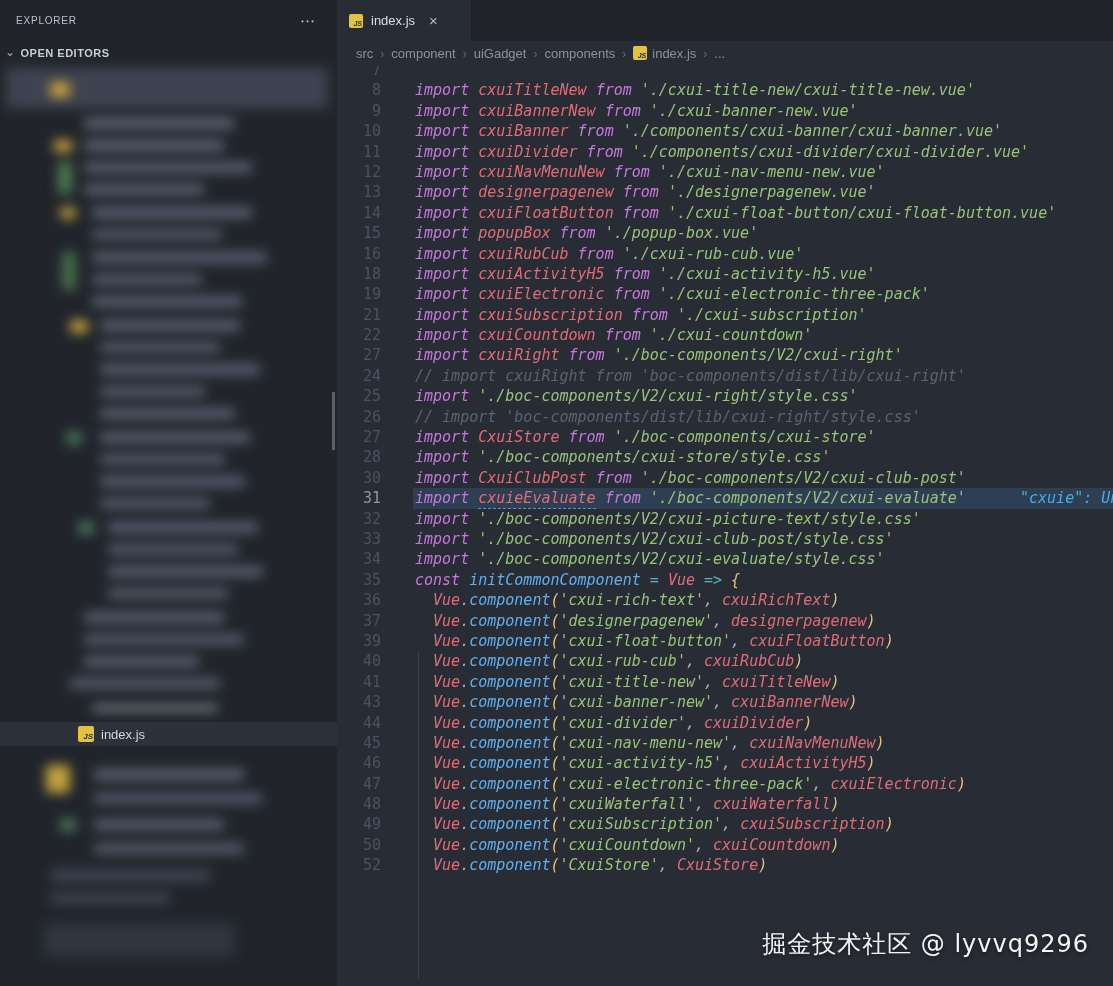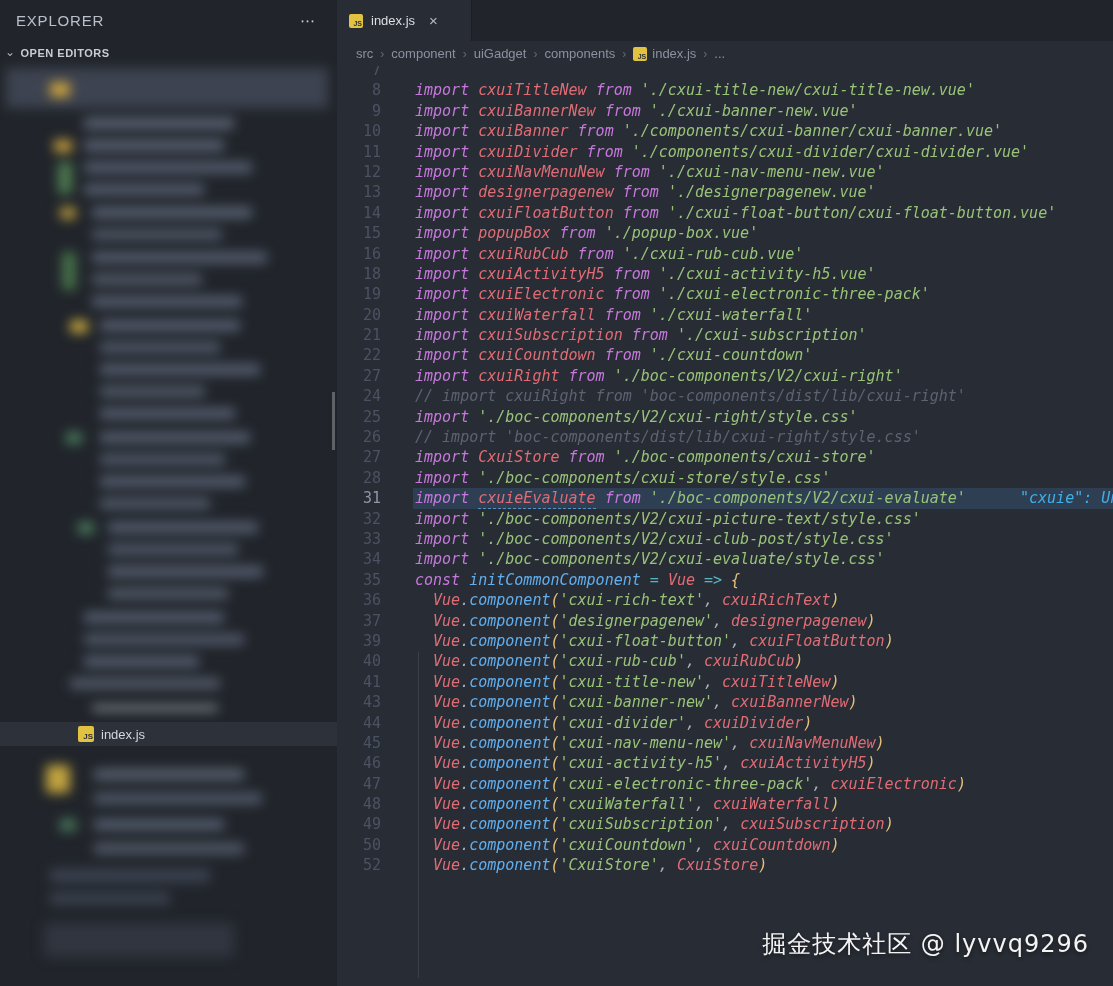--- a/index.html
+++ b/index.html
@@ -5,56 +5,56 @@
   html,body{margin:0;padding:0;background:#282c34;}
   .app{position:relative;width:1113px;height:986px;overflow:hidden;
        background:#282c34;font-family:"Liberation Sans",sans-serif;
        -webkit-font-smoothing:antialiased;}
 
   
   .sidebar{position:absolute;left:0;top:0;width:337px;height:986px;
            background:#21252b;overflow:hidden;}
   .sb-header{height:41px;display:flex;align-items:center;justify-content:space-between;
              padding:0 22px 0 16px;}
-  .sb-title{font-size:15px;letter-spacing:.8px;color:#b9c0cb;}
+  .sb-title{font-size:10px;letter-spacing:.8px;color:#b9c0cb;}
   .sb-more{font-size:15px;color:#d0d4db;cursor:pointer;line-height:1;}
   .sb-open-editors{height:24px;display:flex;align-items:center;gap:5px;padding-left:5px;
                    color:#c8cdd6;font-size:11px;font-weight:bold;letter-spacing:.5px;cursor:pointer;}
   .sb-open-editors .chev{font-weight:normal;font-size:12px;color:#aab0ba;transform:translateY(-1px);}
   .blur-zone{position:absolute;left:0;width:337px;filter:blur(6px);}
   .zone-a{top:66px;height:648px;}
   .zone-b{top:747px;height:239px;}
   .bb{position:absolute;border-radius:3px;}
   .file-active{position:absolute;left:0;top:722px;width:337px;height:24px;
                background:#2c313a;display:flex;align-items:center;gap:7px;
                padding-left:78px;box-sizing:border-box;cursor:pointer;}
   .file-label{font-size:13px;color:#d3d7de;}
   .sb-scroll{position:absolute;right:2px;top:392px;width:3px;height:58px;
              background:rgba(255,255,255,.28);filter:blur(.5px);}
 
   
   .js-icon{display:inline-flex;align-items:flex-end;justify-content:flex-end;
            width:16px;height:16px;background:#e2c341;color:#2b2f38;
            font-size:8px;font-weight:bold;line-height:1;padding:0 1px 1px 0;
-           box-sizing:border-box;border-radius:2px;flex:none;}
+           box-sizing:border-box;border-radius:2px;flex:none;font-style:italic;}
   .js-icon.sm{width:14px;height:14px;font-size:7px;}
 
   
   .editor{position:absolute;left:337px;top:0;right:0;bottom:0;background:#282c34;}
   .tabbar{position:absolute;left:0;top:0;right:0;height:41px;background:#21252b;
           display:flex;align-items:stretch;}
   .tab{display:flex;align-items:center;gap:8px;padding:0 12px;min-width:110px;
        background:#282c34;border-right:1px solid #1b1f24;cursor:pointer;}
   .tab-label{font-size:13px;color:#dcdfe4;}
   .tab-close{font-size:15px;color:#b6bcc5;margin-left:6px;cursor:pointer;line-height:1;}
   .breadcrumb{position:absolute;left:0;top:41px;right:0;height:25px;background:#282c34;
               display:flex;align-items:center;gap:7px;padding-left:19px;
               font-size:13px;color:#8a92a0;}
   .breadcrumb .sep{color:#636a76;font-size:12px;}
-  .breadcrumb .crumb{display:flex;align-items:flex-end;gap:5px;cursor:pointer;}
+  .breadcrumb .crumb{display:flex;align-items:flex-start;gap:5px;cursor:pointer;}
 
   
   .code-area{position:absolute;left:0;top:66px;right:0;bottom:0;overflow:hidden;}
   .code-lines{position:relative;margin-top:-6px;
               font-family:"DejaVu Sans Mono",monospace;font-size:15px;}
   .row{position:relative;height:20.4px;line-height:20.4px;white-space:pre;}
   .row .ln{display:inline-block;width:44px;text-align:right;margin-right:34px;
            color:#4b5263;font-style:normal;}
   .row.hl .ln{color:#8f96a8;text-align:right;}
   .row.hl::before{content:"";position:absolute;left:76px;right:0;top:0;bottom:0;
@@ -190,29 +190,29 @@
           <div class="row"><span class="ln">9</span><span class="code"><span class="tk-k">import </span><span class="tk-v">cxuiBannerNew </span><span class="tk-k">from </span><span class="tk-s">'./cxui-banner-new.vue'</span></span></div>
           <div class="row"><span class="ln">10</span><span class="code"><span class="tk-k">import </span><span class="tk-v">cxuiBanner </span><span class="tk-k">from </span><span class="tk-s">'./components/cxui-banner/cxui-banner.vue'</span></span></div>
           <div class="row"><span class="ln">11</span><span class="code"><span class="tk-k">import </span><span class="tk-v">cxuiDivider </span><span class="tk-k">from </span><span class="tk-s">'./components/cxui-divider/cxui-divider.vue'</span></span></div>
           <div class="row"><span class="ln">12</span><span class="code"><span class="tk-k">import </span><span class="tk-v">cxuiNavMenuNew </span><span class="tk-k">from </span><span class="tk-s">'./cxui-nav-menu-new.vue'</span></span></div>
           <div class="row"><span class="ln">13</span><span class="code"><span class="tk-k">import </span><span class="tk-v">designerpagenew </span><span class="tk-k">from </span><span class="tk-s">'./designerpagenew.vue'</span></span></div>
           <div class="row"><span class="ln">14</span><span class="code"><span class="tk-k">import </span><span class="tk-v">cxuiFloatButton </span><span class="tk-k">from </span><span class="tk-s">'./cxui-float-button/cxui-float-button.vue'</span></span></div>
           <div class="row"><span class="ln">15</span><span class="code"><span class="tk-k">import </span><span class="tk-v">popupBox </span><span class="tk-k">from </span><span class="tk-s">'./popup-box.vue'</span></span></div>
           <div class="row"><span class="ln">16</span><span class="code"><span class="tk-k">import </span><span class="tk-v">cxuiRubCub </span><span class="tk-k">from </span><span class="tk-s">'./cxui-rub-cub.vue'</span></span></div>
           <div class="row"><span class="ln">18</span><span class="code"><span class="tk-k">import </span><span class="tk-v">cxuiActivityH5 </span><span class="tk-k">from </span><span class="tk-s">'./cxui-activity-h5.vue'</span></span></div>
           <div class="row"><span class="ln">19</span><span class="code"><span class="tk-k">import </span><span class="tk-v">cxuiElectronic </span><span class="tk-k">from </span><span class="tk-s">'./cxui-electronic-three-pack'</span></span></div>
-          <div class="row"><span class="ln">20</span><span class="code"><span class="tk-k">import </span><span class="tk-v">cxuiWaterfall </span><span class="tk-k">from </span><span class="tk-s">'./cxui-waterfall'</span></span></div>
           <div class="row"><span class="ln">21</span><span class="code"><span class="tk-k">import </span><span class="tk-v">cxuiSubscription </span><span class="tk-k">from </span><span class="tk-s">'./cxui-subscription'</span></span></div>
           <div class="row"><span class="ln">22</span><span class="code"><span class="tk-k">import </span><span class="tk-v">cxuiCountdown </span><span class="tk-k">from </span><span class="tk-s">'./cxui-countdown'</span></span></div>
           <div class="row"><span class="ln">27</span><span class="code"><span class="tk-k">import </span><span class="tk-v">cxuiRight </span><span class="tk-k">from </span><span class="tk-s">'./boc-components/V2/cxui-right'</span></span></div>
           <div class="row"><span class="ln">24</span><span class="code"><span class="tk-c">// import cxuiRight from 'boc-components/dist/lib/cxui-right'</span></span></div>
           <div class="row"><span class="ln">25</span><span class="code"><span class="tk-k">import </span><span class="tk-s">'./boc-components/V2/cxui-right/style.css'</span></span></div>
           <div class="row"><span class="ln">26</span><span class="code"><span class="tk-c">// import 'boc-components/dist/lib/cxui-right/style.css'</span></span></div>
           <div class="row"><span class="ln">27</span><span class="code"><span class="tk-k">import </span><span class="tk-v">CxuiStore </span><span class="tk-k">from </span><span class="tk-s">'./boc-components/cxui-store'</span></span></div>
           <div class="row"><span class="ln">28</span><span class="code"><span class="tk-k">import </span><span class="tk-s">'./boc-components/cxui-store/style.css'</span></span></div>
+          <div class="row"><span class="ln">30</span><span class="code"><span class="tk-k">import </span><span class="tk-v">CxuiClubPost </span><span class="tk-k">from </span><span class="tk-s">'./boc-components/V2/cxui-club-post'</span></span></div>
           <div class="row hl"><span class="ln">31</span><span class="code"><span class="tk-k">import </span><span class="tk-vu">cxuieEvaluate</span><span class="tk-k"> from </span><span class="tk-s">'./boc-components/V2/cxui-evaluate'</span></span><span class="hint" style="color: rgb(63, 176, 232);">"cxuie": Un</span></div>
           <div class="row"><span class="ln">32</span><span class="code"><span class="tk-k">import </span><span class="tk-s">'./boc-components/V2/cxui-picture-text/style.css'</span></span></div>
           <div class="row"><span class="ln">33</span><span class="code"><span class="tk-k">import </span><span class="tk-s">'./boc-components/V2/cxui-club-post/style.css'</span></span></div>
           <div class="row"><span class="ln">34</span><span class="code"><span class="tk-k">import </span><span class="tk-s">'./boc-components/V2/cxui-evaluate/style.css'</span></span></div>
           <div class="row"><span class="ln">35</span><span class="code"><span class="tk-k">const </span><span class="tk-f">initCommonComponent </span><span class="tk-o">= </span><span class="tk-v">Vue </span><span class="tk-o">=&gt; </span><span class="tk-b">{</span></span></div>
           <div class="row"><span class="ln">36</span><span class="code"><span class="tk-p">  </span><span class="tk-v">Vue</span><span class="tk-p">.</span><span class="tk-f">component</span><span class="tk-b">(</span><span class="tk-s">'cxui-rich-text'</span><span class="tk-p">, </span><span class="tk-v">cxuiRichText</span><span class="tk-b">)</span></span></div>
           <div class="row"><span class="ln">37</span><span class="code"><span class="tk-p">  </span><span class="tk-v">Vue</span><span class="tk-p">.</span><span class="tk-f">component</span><span class="tk-b">(</span><span class="tk-s">'designerpagenew'</span><span class="tk-p">, </span><span class="tk-v">designerpagenew</span><span class="tk-b">)</span></span></div>
           <div class="row"><span class="ln">39</span><span class="code"><span class="tk-p">  </span><span class="tk-v">Vue</span><span class="tk-p">.</span><span class="tk-f">component</span><span class="tk-b">(</span><span class="tk-s">'cxui-float-button'</span><span class="tk-p">, </span><span class="tk-v">cxuiFloatButton</span><span class="tk-b">)</span></span></div>
           <div class="row"><span class="ln">40</span><span class="code"><span class="tk-p">  </span><span class="tk-v">Vue</span><span class="tk-p">.</span><span class="tk-f">component</span><span class="tk-b">(</span><span class="tk-s">'cxui-rub-cub'</span><span class="tk-p">, </span><span class="tk-v">cxuiRubCub</span><span class="tk-b">)</span></span></div>
           <div class="row"><span class="ln">41</span><span class="code"><span class="tk-p">  </span><span class="tk-v">Vue</span><span class="tk-p">.</span><span class="tk-f">component</span><span class="tk-b">(</span><span class="tk-s">'cxui-title-new'</span><span class="tk-p">, </span><span class="tk-v">cxuiTitleNew</span><span class="tk-b">)</span></span></div>

